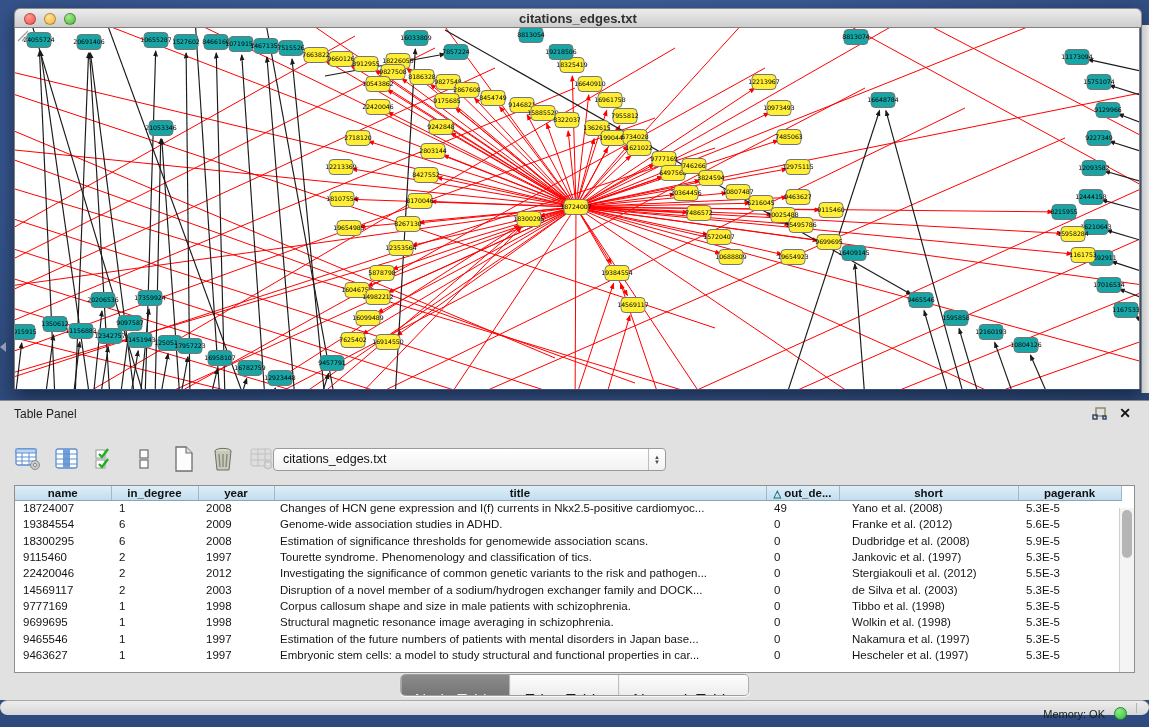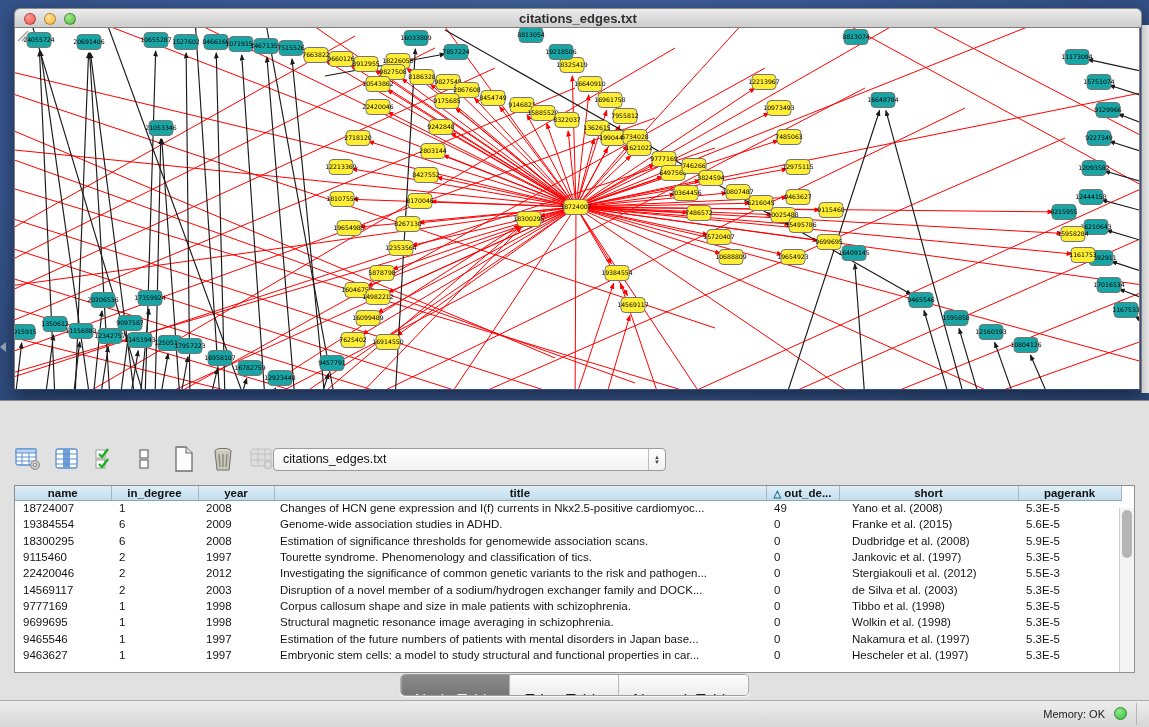--- a/index.html
+++ b/index.html
@@ -71,22 +71,22 @@
 
   .tabs { position:absolute; left:50%; top:273px; transform:translateX(-50%);
     display:flex; border:1px solid #9d9d9d; border-radius:5px; overflow:hidden; height:22px;
     box-shadow:0 1px 1px rgba(255,255,255,.8); }
   .tab { font-size:16px; padding:16px 14px; line-height:20px; background:linear-gradient(#fdfdfd,#e3e3e3);
     color:#1a1a1a; border-right:1px solid #b3b3b3; }
   .tab:last-child { border-right:none; }
   .tab.sel { background:linear-gradient(#8b8b8b,#6a6a6a); color:#efefef; }
 
   
-  .statusbar { position:absolute; left:0; top:700px; width:1149px; height:27px;
-    background:linear-gradient(#ededed,#d7d7d7); border-top:1px solid #aaaaaa; }
+  .statusbar { position:absolute; left:0; top:700px; width:1149px; height:15px;
+    background:linear-gradient(#ededed,#d7d7d7); border-top:1px solid #aaaaaa;border-radius:11px; }
   .mem { position:absolute; right:44px; top:7px; font-size:11px; color:#1c1c1c; }
   .mem-dot { position:absolute; right:22px; top:6px; width:13px; height:13px; border-radius:50%;
     background:radial-gradient(circle at 35% 30%, #8fe98f, #35bd35); border:1px solid #2a8a2a; }
   .status-div { position:absolute; right:12px; top:2px; bottom:2px; width:1px; background:#b5b5b5; }
 </style>
 </head>
 <body>
 
 <div class="desktop">
   <div class="left-splitter"></div>
@@ -723,20 +723,31 @@
       <svg class="grip" width="14" height="14">
         <path d="M13,3 L3,13 M13,7 L7,13 M13,11 L11,13" stroke="#9a9a9a" stroke-width="1.2" fill="none"></path>
       </svg>
     </div>
   </div>
 
   <div class="right-strip"></div>
 </div>
 
 <div class="table-panel">
+  <div class="panel-header">
+    <span class="panel-title">Table Panel</span>
+    <span class="panel-btns">
+      <svg class="panel-btn" width="15" height="13">
+        <rect x="4" y="1" width="9" height="8" fill="none" stroke="#8a8a5a" stroke-width="1.4"></rect>
+        <rect x="1" y="8" width="4" height="4" fill="none" stroke="#2c3e66" stroke-width="1.4"></rect>
+        <rect x="11" y="9" width="3" height="3" fill="none" stroke="#2c3e66" stroke-width="1.4"></rect>
+      </svg>
+      <span class="panel-btn close-x">✕</span>
+    </span>
+  </div>
 
   <div class="toolbar">
     <span class="tool-btn">
       <svg width="26" height="24">
           <rect x="1" y="2" width="20" height="16" rx="2" fill="#fff" stroke="#5b8fd0" stroke-width="1.3"></rect>
           <rect x="1" y="2" width="20" height="4" fill="#bcd6f2" stroke="#5b8fd0" stroke-width="1"></rect>
           <path d="M7,6 V18 M14,6 V18 M1,10 H21 M1,14 H21" stroke="#5b8fd0" stroke-width="1"></path>
           <circle cx="20" cy="18" r="4.5" fill="#c9c9c9" stroke="#8a8a8a"></circle>
           <circle cx="20" cy="18" r="1.6" fill="#efefef" stroke="#8a8a8a"></circle>
         </svg>
@@ -825,21 +836,21 @@
             <td>49</td>
             <td>Yano et al. (2008)</td>
             <td>5.3E-5</td>
           </tr>
           <tr>
             <td>19384554</td>
             <td>6</td>
             <td>2009</td>
             <td>Genome-wide association studies in ADHD.</td>
             <td>0</td>
-            <td>Franke et al. (2015)</td>
+            <td>Franke et al. (2012)</td>
             <td>5.6E-5</td>
           </tr>
           <tr>
             <td>18300295</td>
             <td>6</td>
             <td>2008</td>
             <td>Estimation of significance thresholds for genomewide association scans.</td>
             <td>0</td>
             <td>Dudbridge et al. (2008)</td>
             <td>5.9E-5</td>

